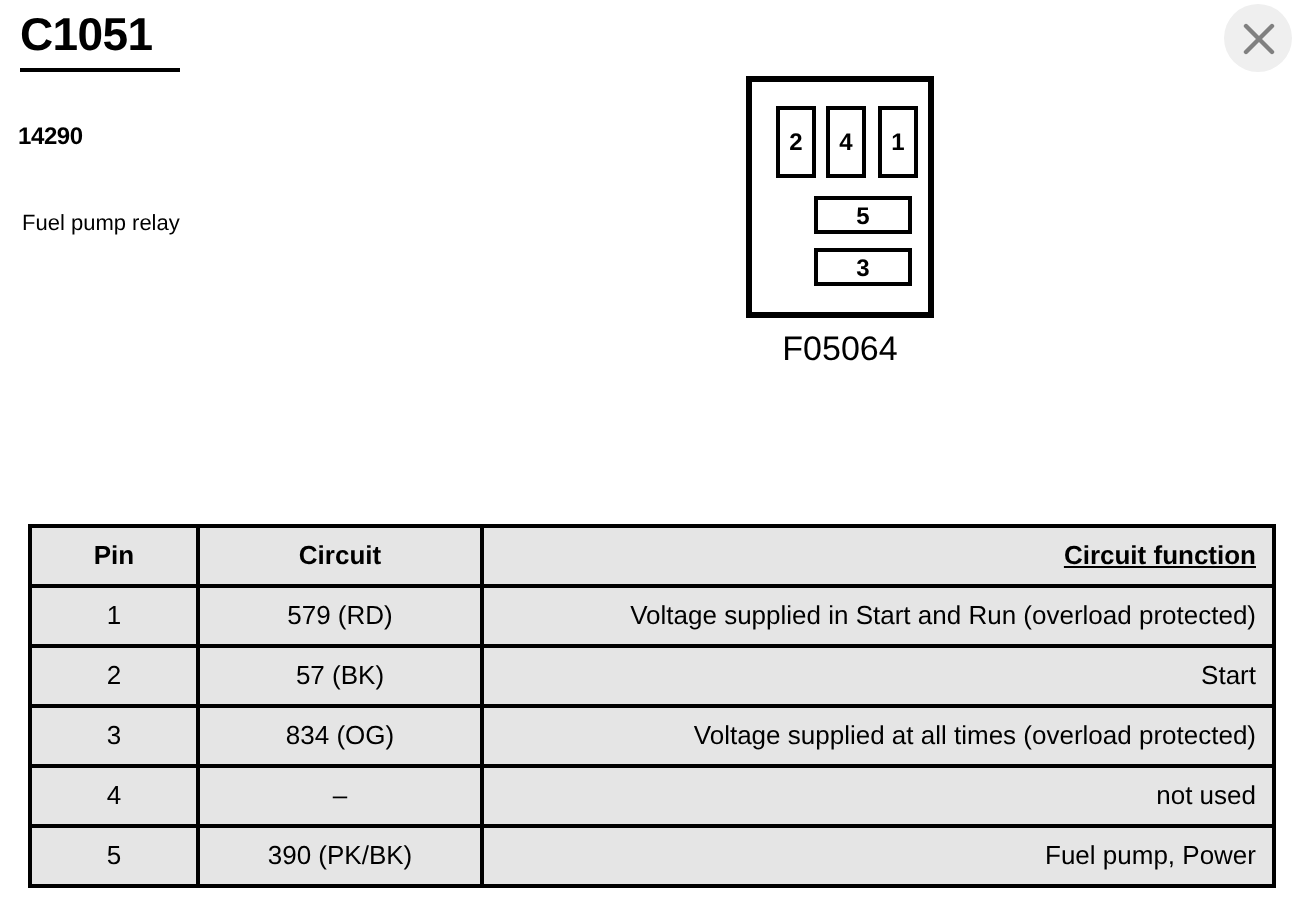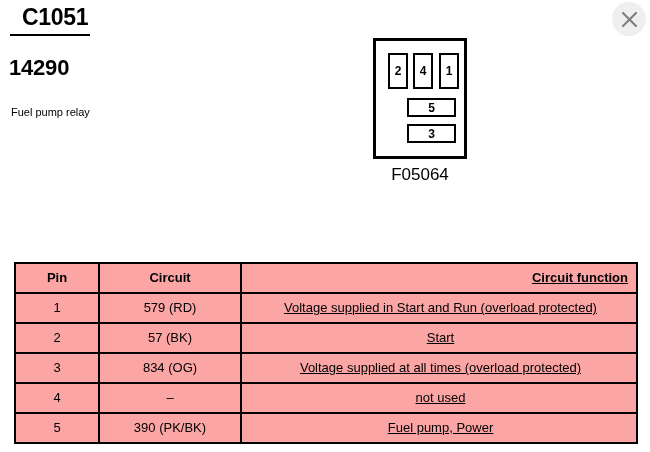--- a/index.html
+++ b/index.html
@@ -38,35 +38,34 @@
 
   
   .connector-id {
     position: absolute;
     left: 10px;
     top: 4px;
     font-size: 23px;
     font-weight: bold;
     letter-spacing: -0.3px;
     line-height: 26px;
-    margin-left: 12px;
   }
   .id-underline {
     position: absolute;
     left: 10px;
     top: 34px;
     width: 80px;
     height: 2px;
     background: #000;
   }
   .part-number {
     position: absolute;
     left: 9px;
     top: 57px;
-    font-size: 22px;
+    font-size: 12px;
     font-weight: bold;
     letter-spacing: -0.2px;
     line-height: 22px;
   }
   .component-name {
     position: absolute;
     left: 11px;
     top: 105px;
     font-size: 11px;
     line-height: 14px;
@@ -121,39 +120,39 @@
   }
 
   
   .pin-table {
     position: absolute;
     left: 14px;
     top: 262px;
     width: 624px;
     border-collapse: collapse;
     table-layout: fixed;
-    background: #fca5a5;
+    background: #e5e5e5;
   }
   .pin-table th,
   .pin-table td {
     border: 2px solid #000;
     height: 28px;
     font-size: 13px;
     line-height: 16px;
     padding: 0 8px;
   }
   .pin-table th {
     font-weight: bold;
     text-align: center;
   }
   .pin-table th.col-func { text-align: right; text-decoration: underline; }
   .col-pin  { width: 66px;  text-align: center; }
   .col-circ { width: 124px; text-align: center; }
   .col-func { text-align: left; }
-  .pin-table td.col-func { text-align: center; padding-left: 11px; text-decoration: underline; }
+  .pin-table td.col-func { text-align: right; padding-left: 11px; }
 </style>
 </head>
 <body>
 
 <button class="close-btn" aria-label="Close">
   <span>
     <svg width="19" height="19" viewBox="0 0 19 19">
       <line x1="3" y1="3" x2="16" y2="16" stroke="#808080" stroke-width="2.2" stroke-linecap="round"></line>
       <line x1="16" y1="3" x2="3" y2="16" stroke="#808080" stroke-width="2.2" stroke-linecap="round"></line>
     </svg>

